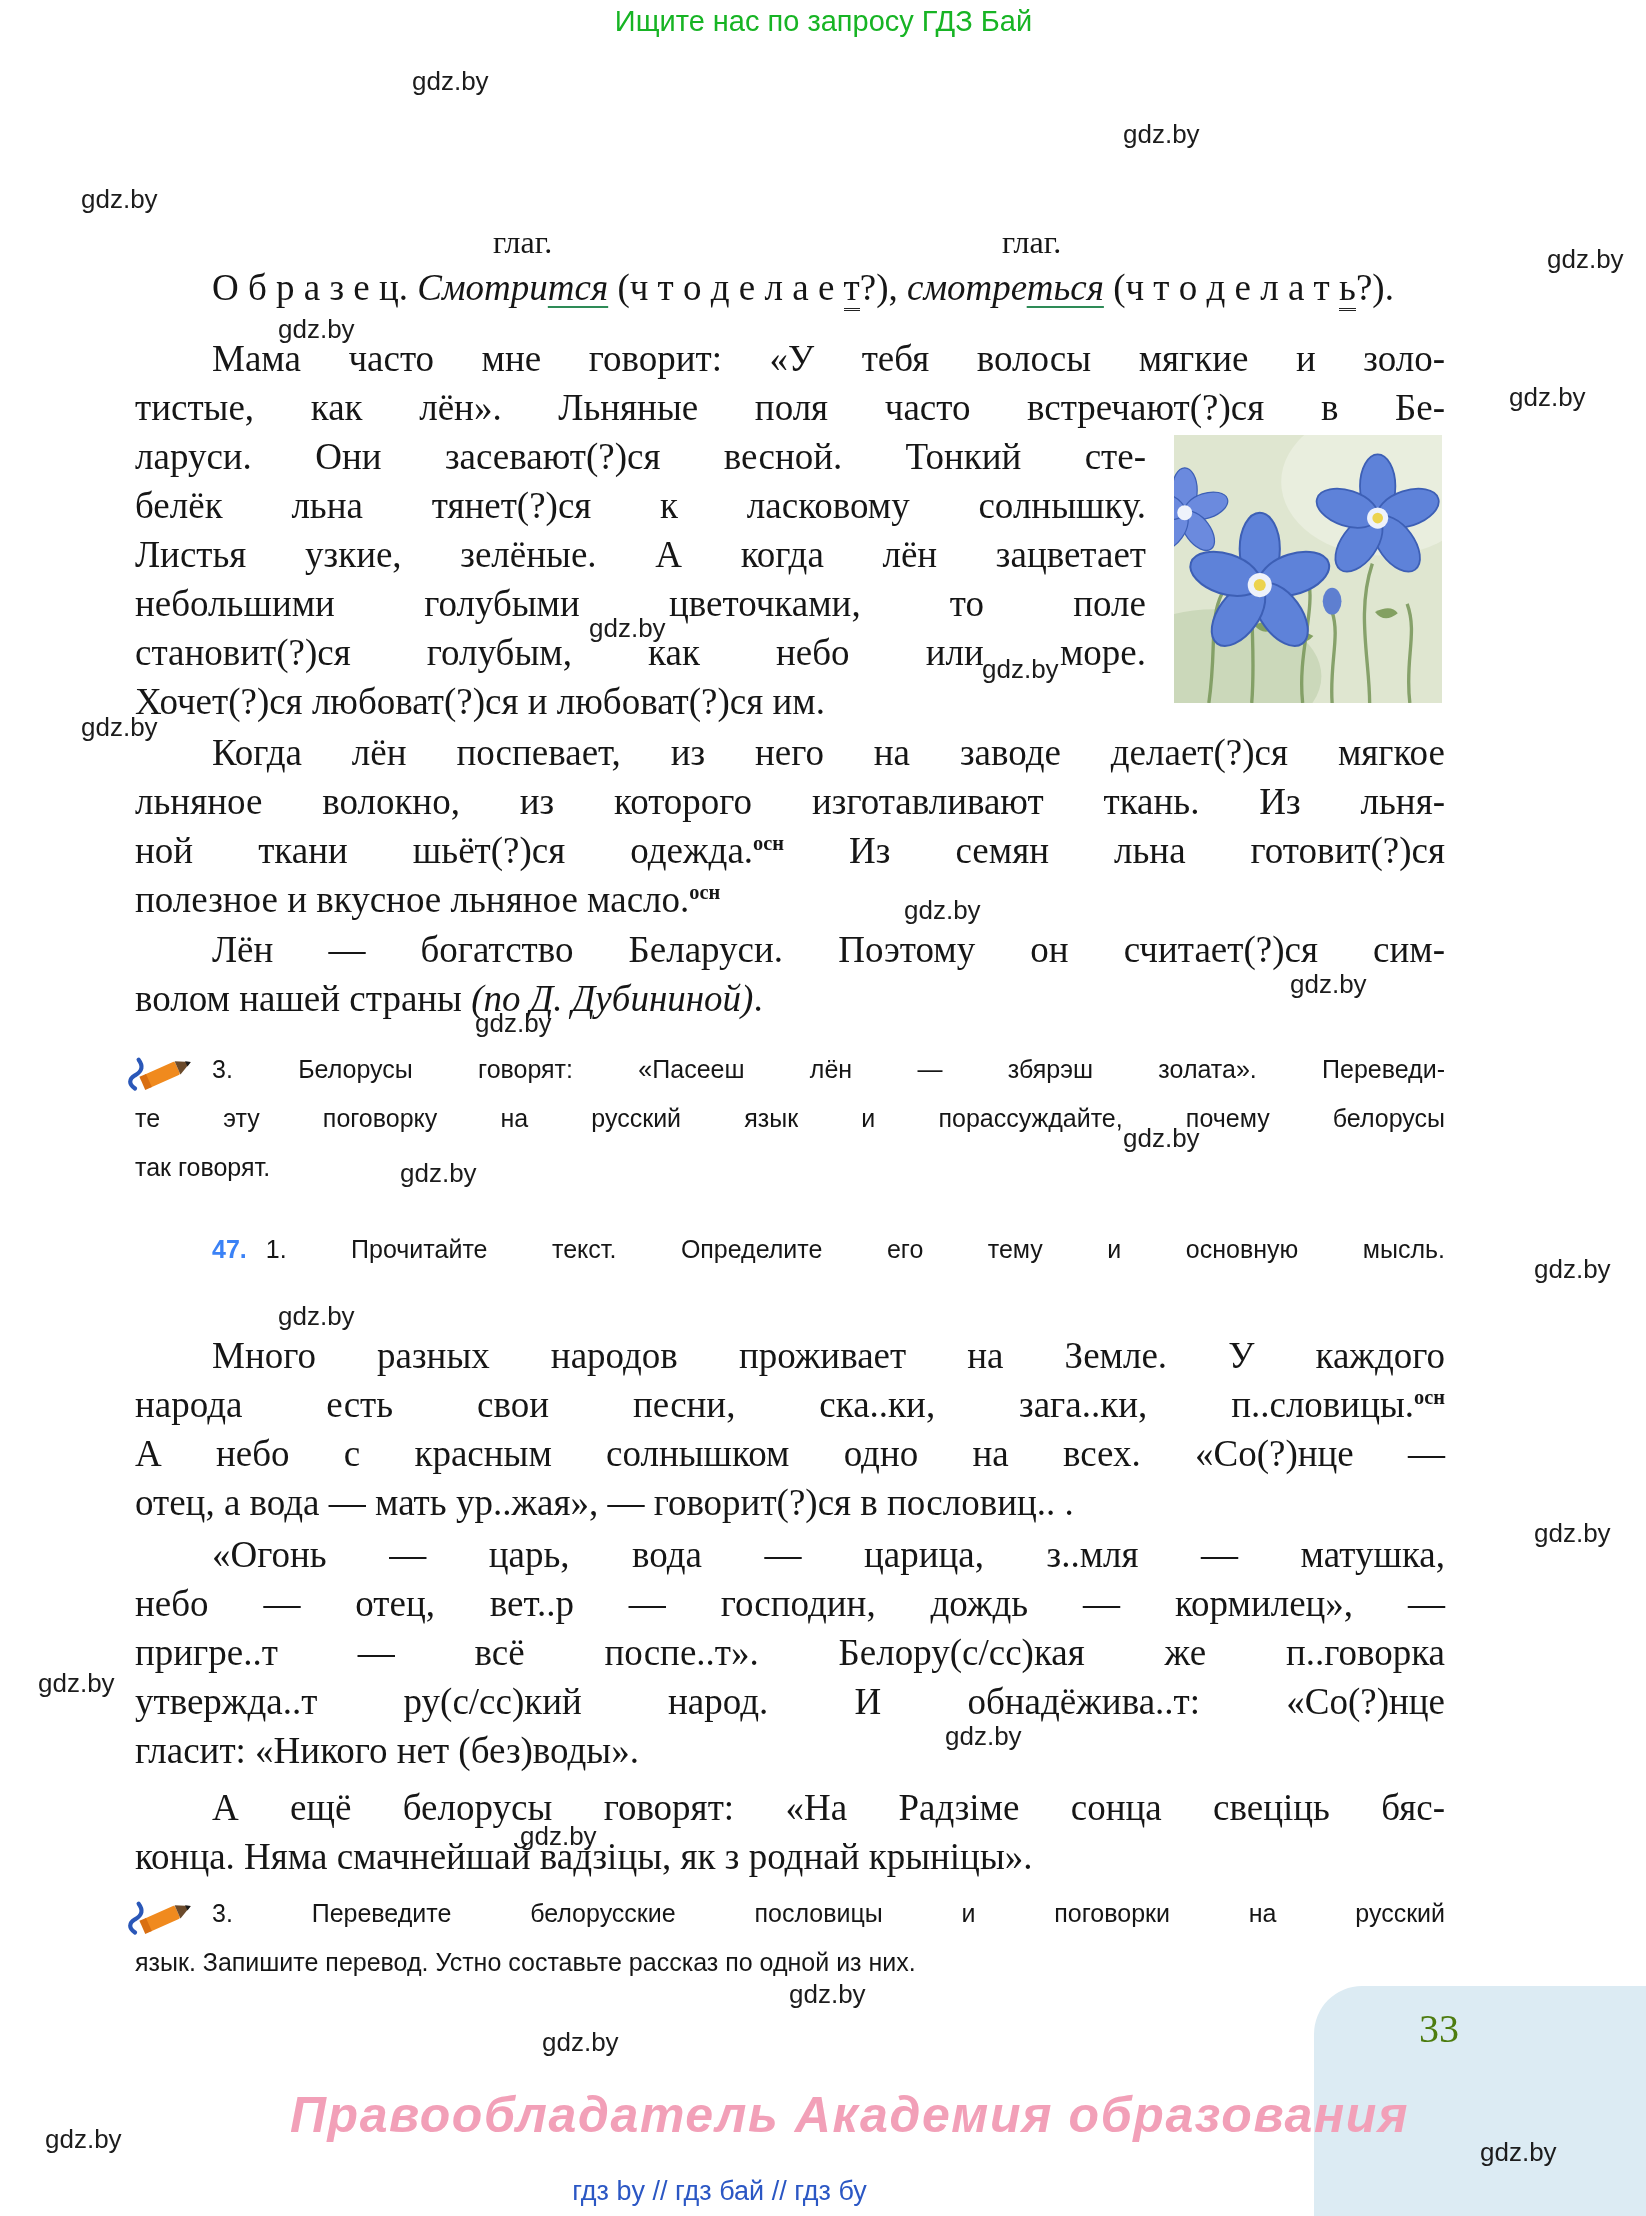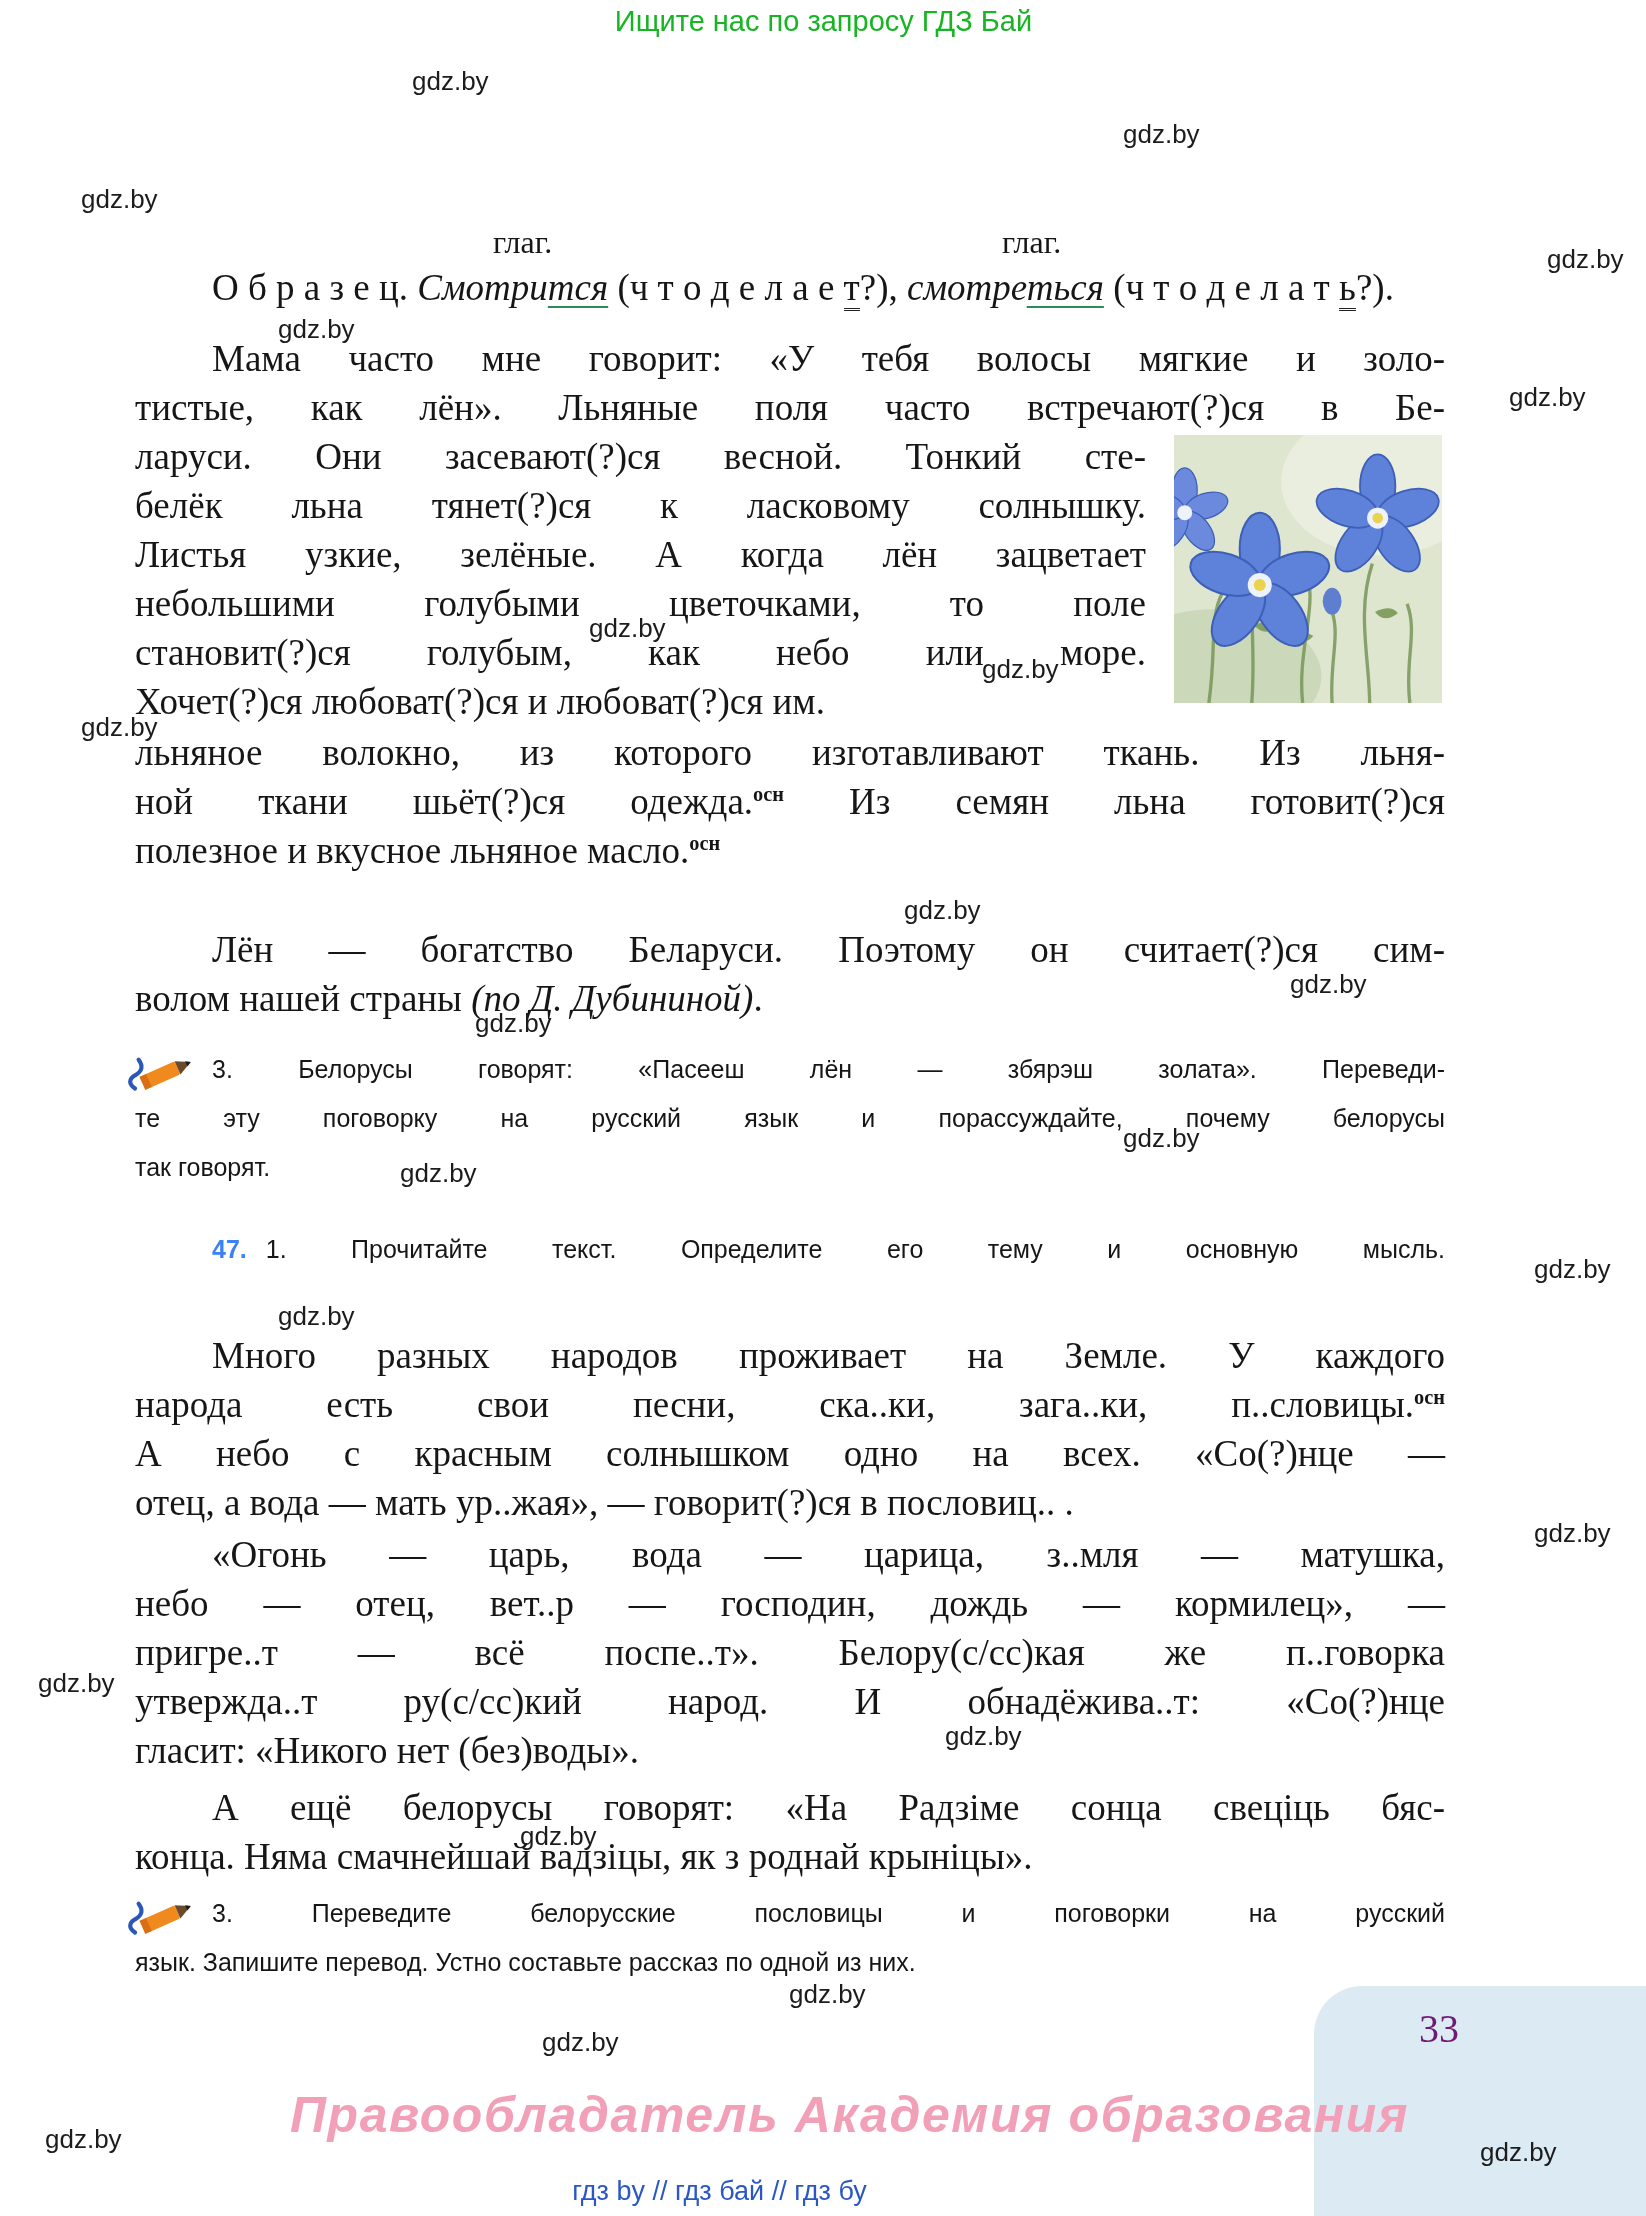--- a/index.html
+++ b/index.html
@@ -44,21 +44,21 @@
   }
   .pagebox {
     position: absolute; left: 1314px; top: 1986px;
     width: 332px; height: 231px;
     background: #dcebf3;
     border-top-left-radius: 48px;
     z-index: 2;
   }
   .pagenum {
     position: absolute; left: 105px; top: 19.3px;
-    font-size: 40px; color: #701a75;
+    font-size: 40px; color: #4d7c0f;
   }
   
   .para {
     position: absolute; left: 135px; width: 1310px;
     font-size: 37px; line-height: 49px;
     z-index: 3;
   }
   .para.narrow { width: 1011px; }
   .ln { text-align: justify; text-align-last: justify; }
   .ln.end { text-align-last: left; }
@@ -175,20 +175,21 @@
         <ellipse cx="0" cy="-27" rx="15" ry="27" transform="rotate(144)"></ellipse>
         <ellipse cx="0" cy="-27" rx="15" ry="27" transform="rotate(216)"></ellipse>
         <ellipse cx="0" cy="-27" rx="15" ry="27" transform="rotate(288)"></ellipse>
       </g>
       <circle r="9" fill="#eef2fb"></circle>
     </g>
   </svg>
 </figure>
 
 <div class="para" style="top:728px">
+  <div class="ln ind">Когда лён поспевает, из него на заводе делает(?)ся мягкое</div>
   <div class="ln">льняное волокно, из которого изготавливают ткань. Из льня-</div>
   <div class="ln"><span>ной ткани шьёт(?)ся одежда.</span><sup>осн</sup><span> Из семян льна готовит(?)ся</span></div>
   <div class="ln end"><span>полезное и вкусное льняное масло.</span><sup>осн</sup></div>
 </div>
 
 <div class="para" style="top:925px">
   <div class="ln ind">Лён — богатство Беларуси. Поэтому он считает(?)ся сим-</div>
   <div class="ln end"><span>волом нашей страны </span><i>(по Д. Дубининой)</i><span>.</span></div>
 </div>
 

